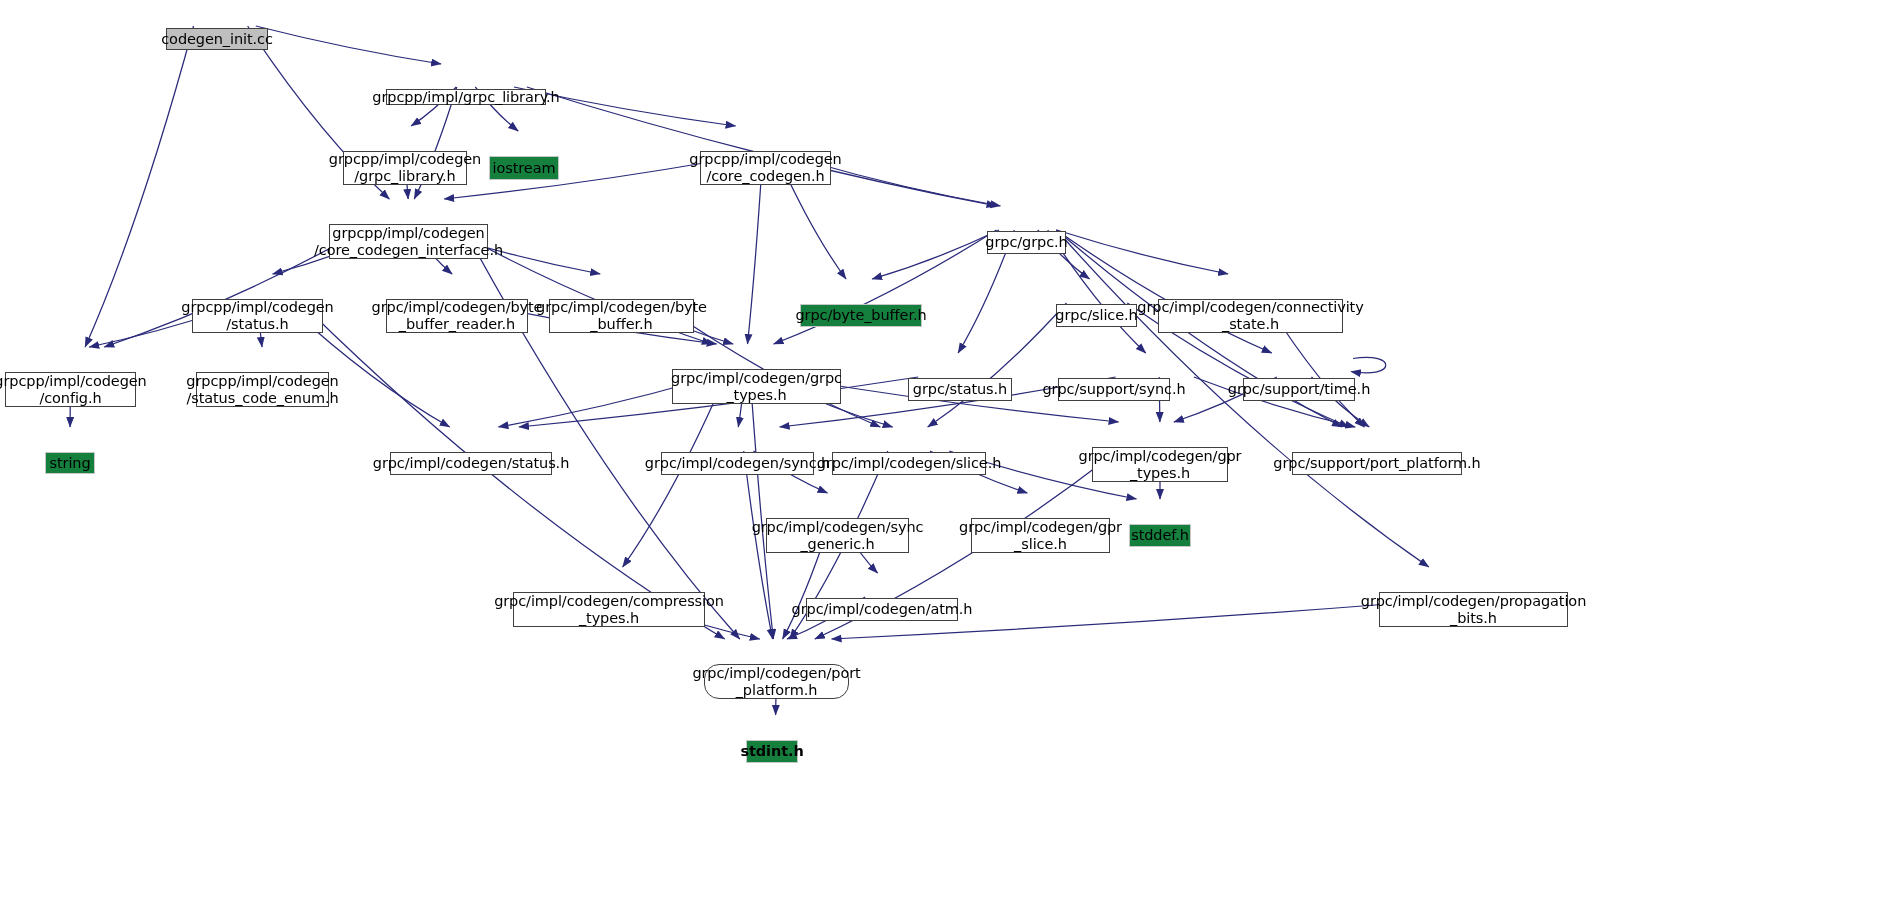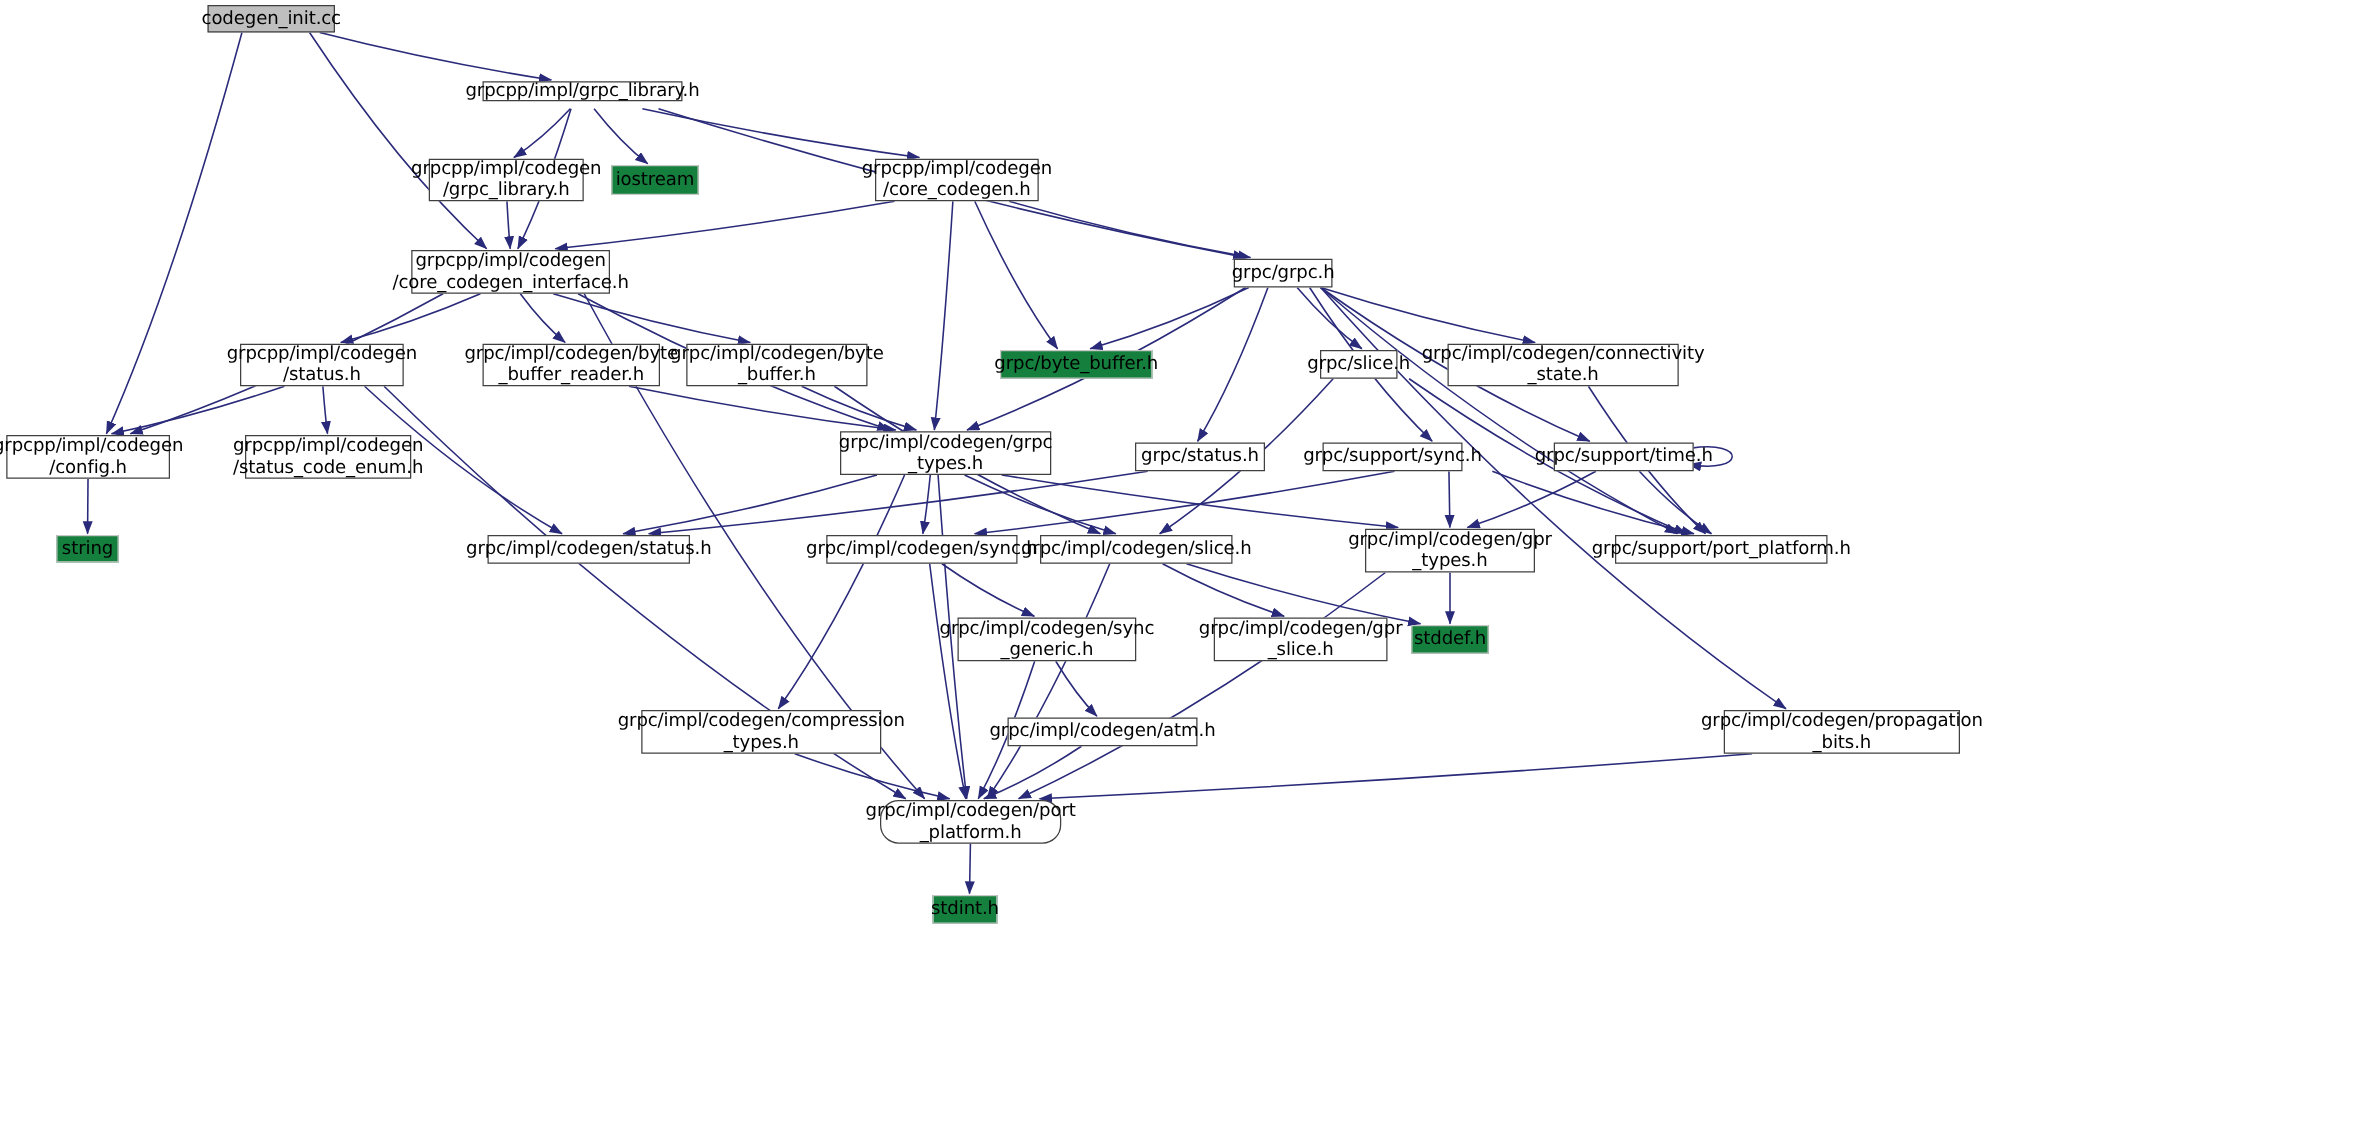--- a/index.html
+++ b/index.html
@@ -30,20 +30,21 @@
     align-items: center;
     justify-content: center;
     text-align: center;
     line-height: 1.15;
     font-size: 14.5px;
     color: #000000;
     background: #ffffff;
     border: 1.4px solid #404040;
     white-space: pre;
     letter-spacing: -0.1px;
+    margin-top: 24px;
   }
   .node.root {
     background: #bfbfbf;
     border-color: #404040;
   }
   .node.sys {
     border: 1.2px solid #c8c8c8;
     background: #15803d;
   }
 </style>
@@ -136,21 +137,21 @@
       <div class="node" style="left: 987px; top: 207px; width: 79px; height: 23px;">grpc/grpc.h</div>
       <div class="node" style="left: 329px; top: 200px; width: 159px; height: 35px;">grpcpp/impl/codegen
 /core_codegen_interface.h</div>
       <div class="node" style="left: 192px; top: 275px; width: 131px; height: 34px;">grpcpp/impl/codegen
 /status.h</div>
       <div class="node" style="left: 386px; top: 275px; width: 142px; height: 34px;">grpc/impl/codegen/byte
 _buffer_reader.h</div>
       <div class="node" style="left: 549px; top: 275px; width: 145px; height: 34px;">grpc/impl/codegen/byte
 _buffer.h</div>
       <div class="node sys" style="left: 800px; top: 280px; width: 122px; height: 23px;">grpc/byte_buffer.h</div>
-      <div class="node" style="left: 1056px; top: 280px; width: 62px; height: 23px;">grpc/slice.h</div>
+      <div class="node" style="left: 1056px; top: 280px; width: 81px; height: 23px;">grpc/slice.h</div>
       <div class="node" style="left: 1158px; top: 275px; width: 185px; height: 34px;">grpc/impl/codegen/connectivity
 _state.h</div>
       <div class="node" style="left: 5px; top: 348px; width: 131px; height: 35px;">grpcpp/impl/codegen
 /config.h</div>
       <div class="node" style="left: 196px; top: 348px; width: 133px; height: 35px;">grpcpp/impl/codegen
 /status_code_enum.h</div>
       <div class="node" style="left: 672px; top: 345px; width: 169px; height: 35px;">grpc/impl/codegen/grpc
 _types.h</div>
       <div class="node" style="left: 908px; top: 354px; width: 104px; height: 23px;">grpc/status.h</div>
       <div class="node" style="left: 1058px; top: 354px; width: 112px; height: 23px;">grpc/support/sync.h</div>
@@ -167,15 +168,15 @@
       <div class="node" style="left: 971px; top: 494px; width: 139px; height: 35px;">grpc/impl/codegen/gpr
 _slice.h</div>
       <div class="node sys" style="left: 1129px; top: 500px; width: 62px; height: 23px;">stddef.h</div>
       <div class="node" style="left: 513px; top: 568px; width: 192px; height: 35px;">grpc/impl/codegen/compression
 _types.h</div>
       <div class="node" style="left: 806px; top: 574px; width: 152px; height: 23px;">grpc/impl/codegen/atm.h</div>
       <div class="node" style="left: 1379px; top: 568px; width: 189px; height: 35px;">grpc/impl/codegen/propagation
 _bits.h</div>
       <div class="node" style="left: 704px; top: 640px; width: 145px; height: 35px; border-radius: 15px;">grpc/impl/codegen/port
 _platform.h</div>
-      <div class="node sys" style="left: 746px; top: 716px; width: 52px; height: 23px;">stdint.h</div>
+      <div class="node sys" style="left: 746px; top: 716px; width: 52px; height: 23px; font-weight: bold;">stdint.h</div>
     </div>
 </div>
 
 </body></html>

